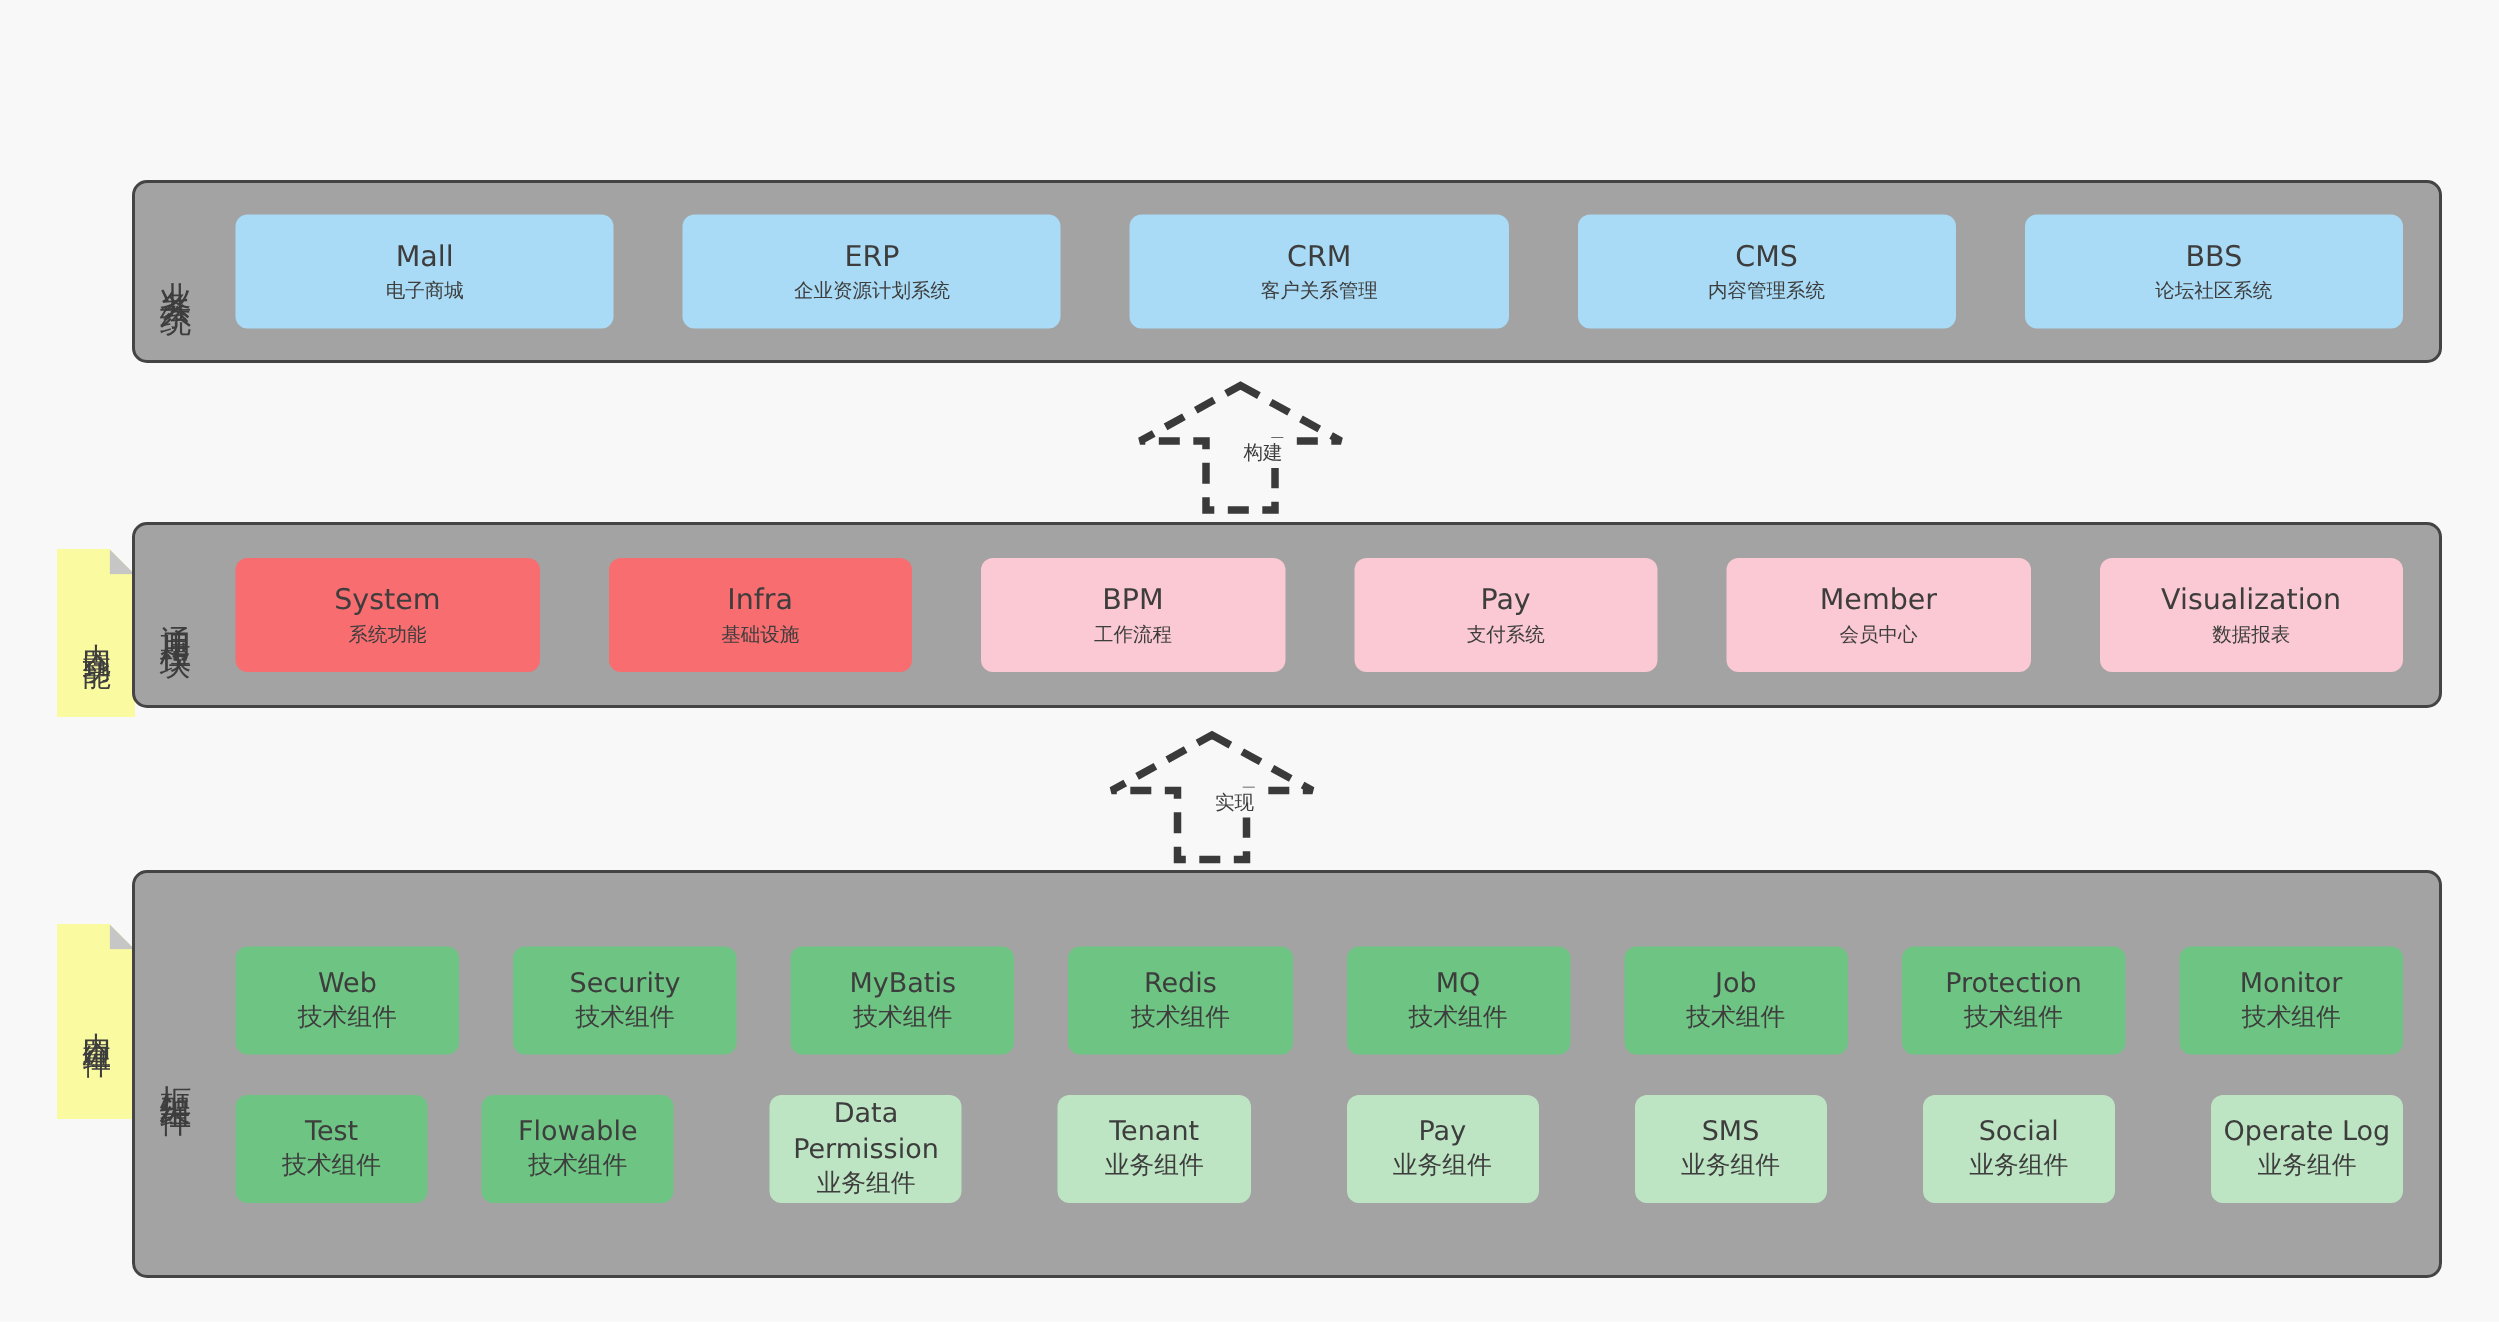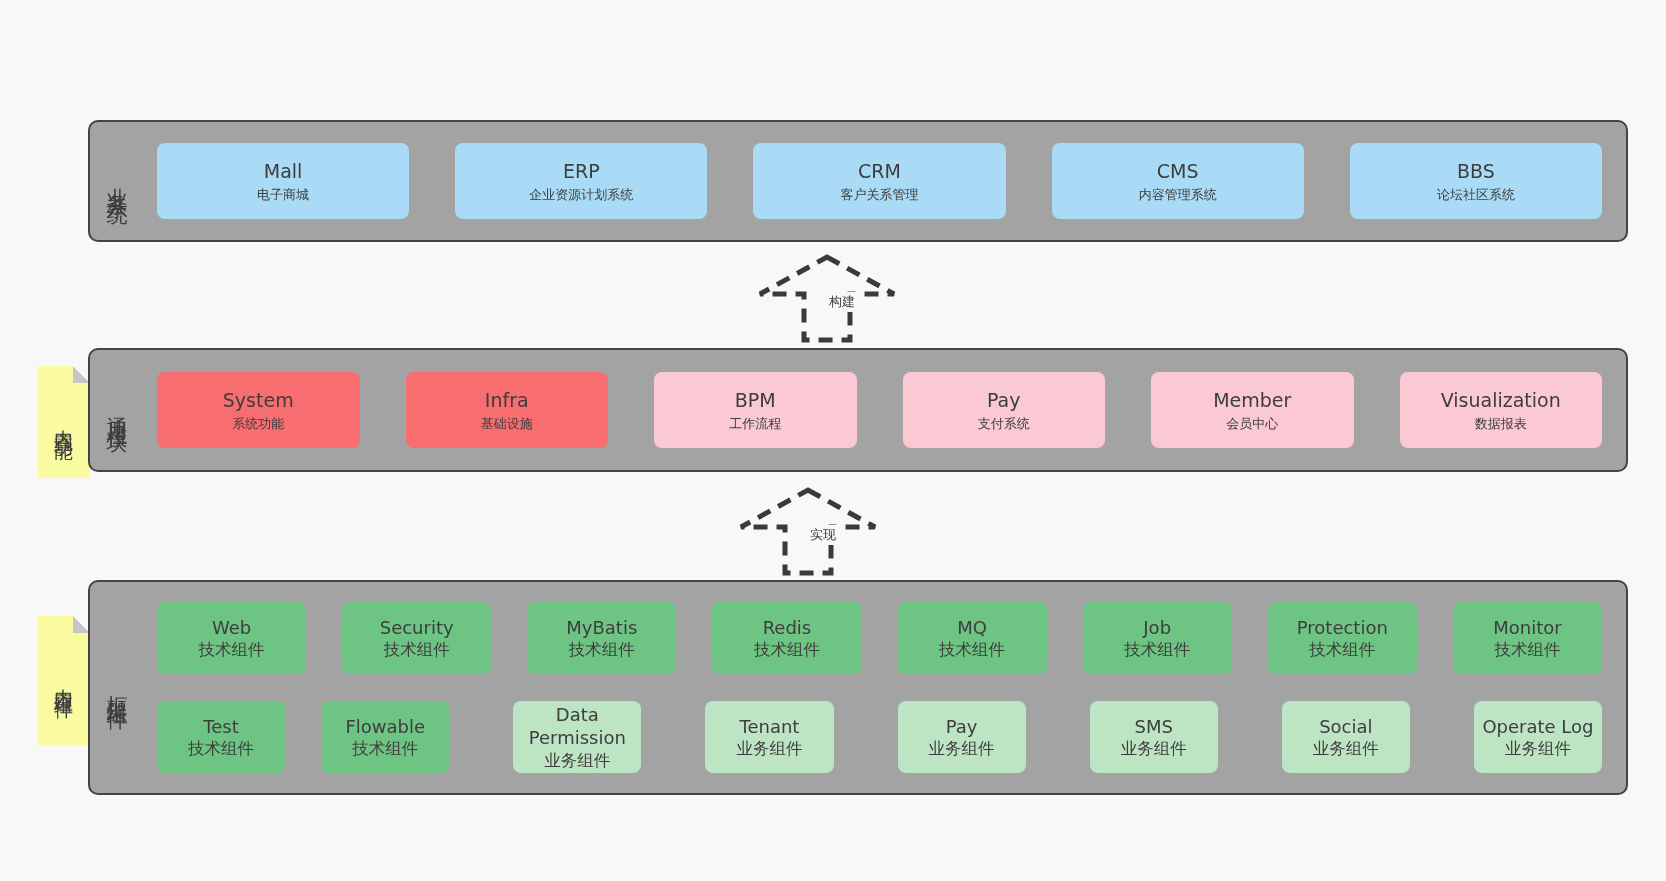--- a/index.html
+++ b/index.html
@@ -9,21 +9,21 @@
     font-family:"DejaVu Sans","Liberation Sans",sans-serif;
   }
   
   .panel{
     position:absolute;left:88px;width:1540px;box-sizing:border-box;
     background:#a3a3a3;border:2px solid #444;border-radius:10px;
     display:flex;align-items:center;z-index:2;
   }
   .band1{top:120px;height:122px;}
   .band2{top:348px;height:124px;}
-  .band3{top:580px;height:215px;}
+  .band3{top:580px;height:272px;}
   .band-label{
     writing-mode:vertical-rl;text-orientation:upright;
     font-size:21px;letter-spacing:5px;line-height:1;
     margin-left:16px;flex:0 0 auto;white-space:nowrap;
   }
   
   .box-row{flex:1;display:flex;gap:46px;padding:0 24px 0 30px;}
   .box{
     flex:1;border-radius:8px;display:flex;flex-direction:column;
     justify-content:center;align-items:center;text-align:center;

